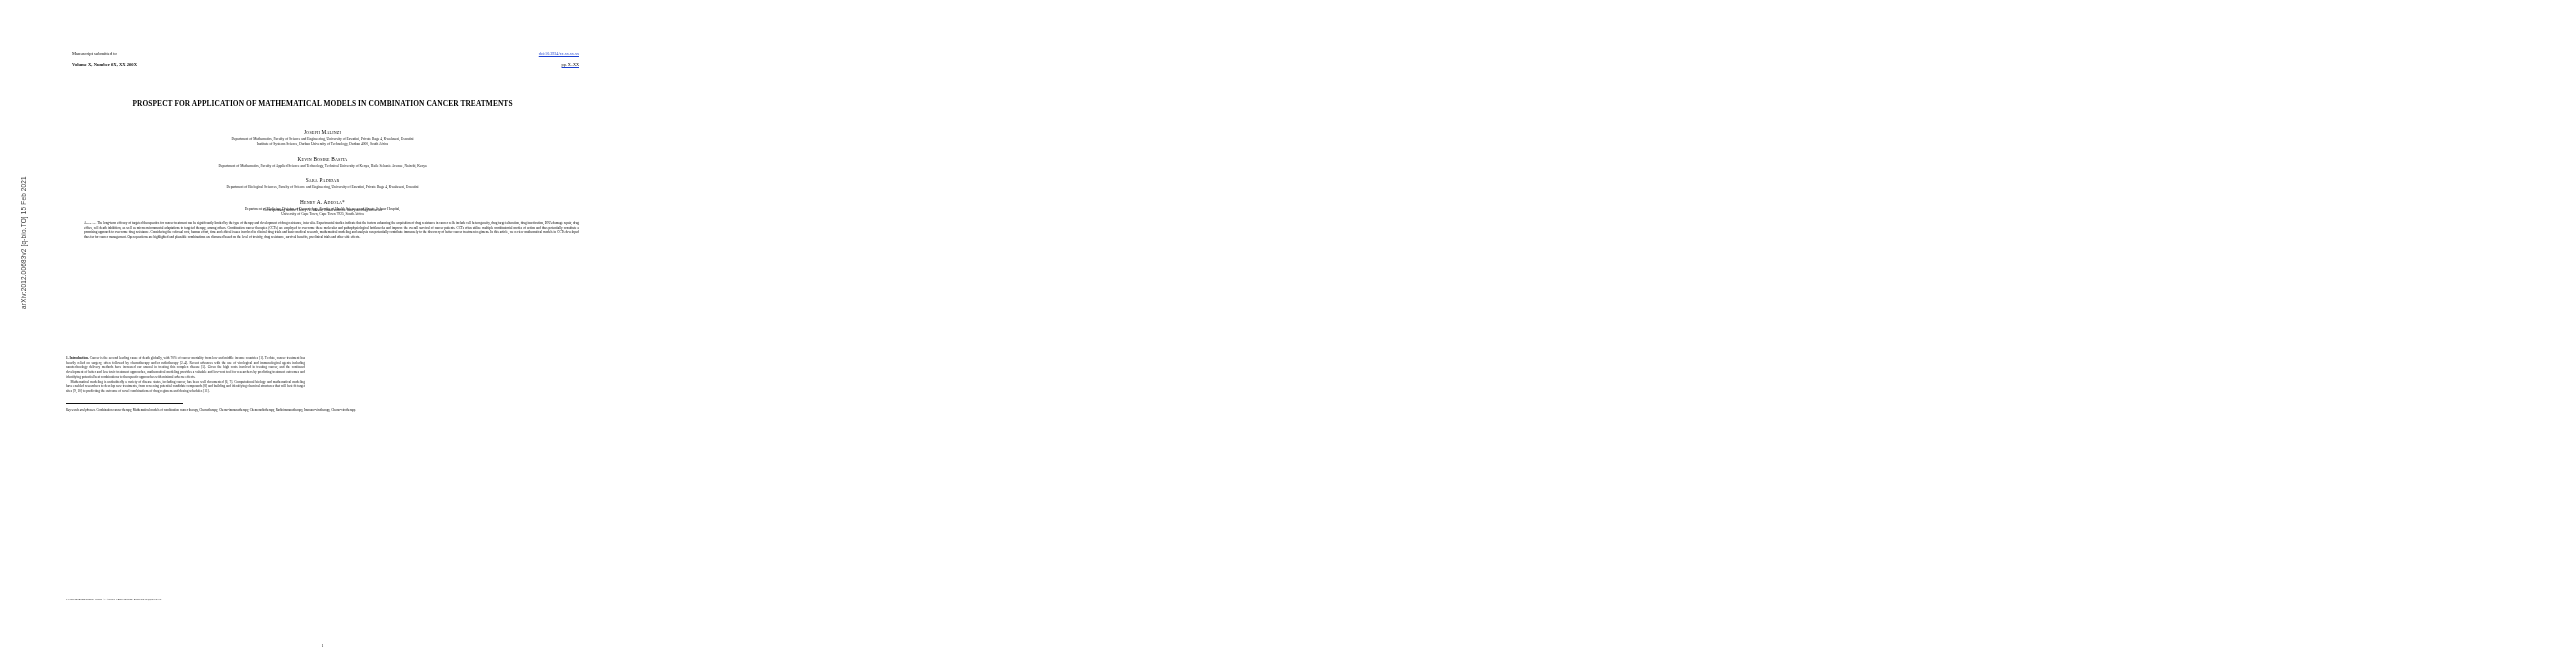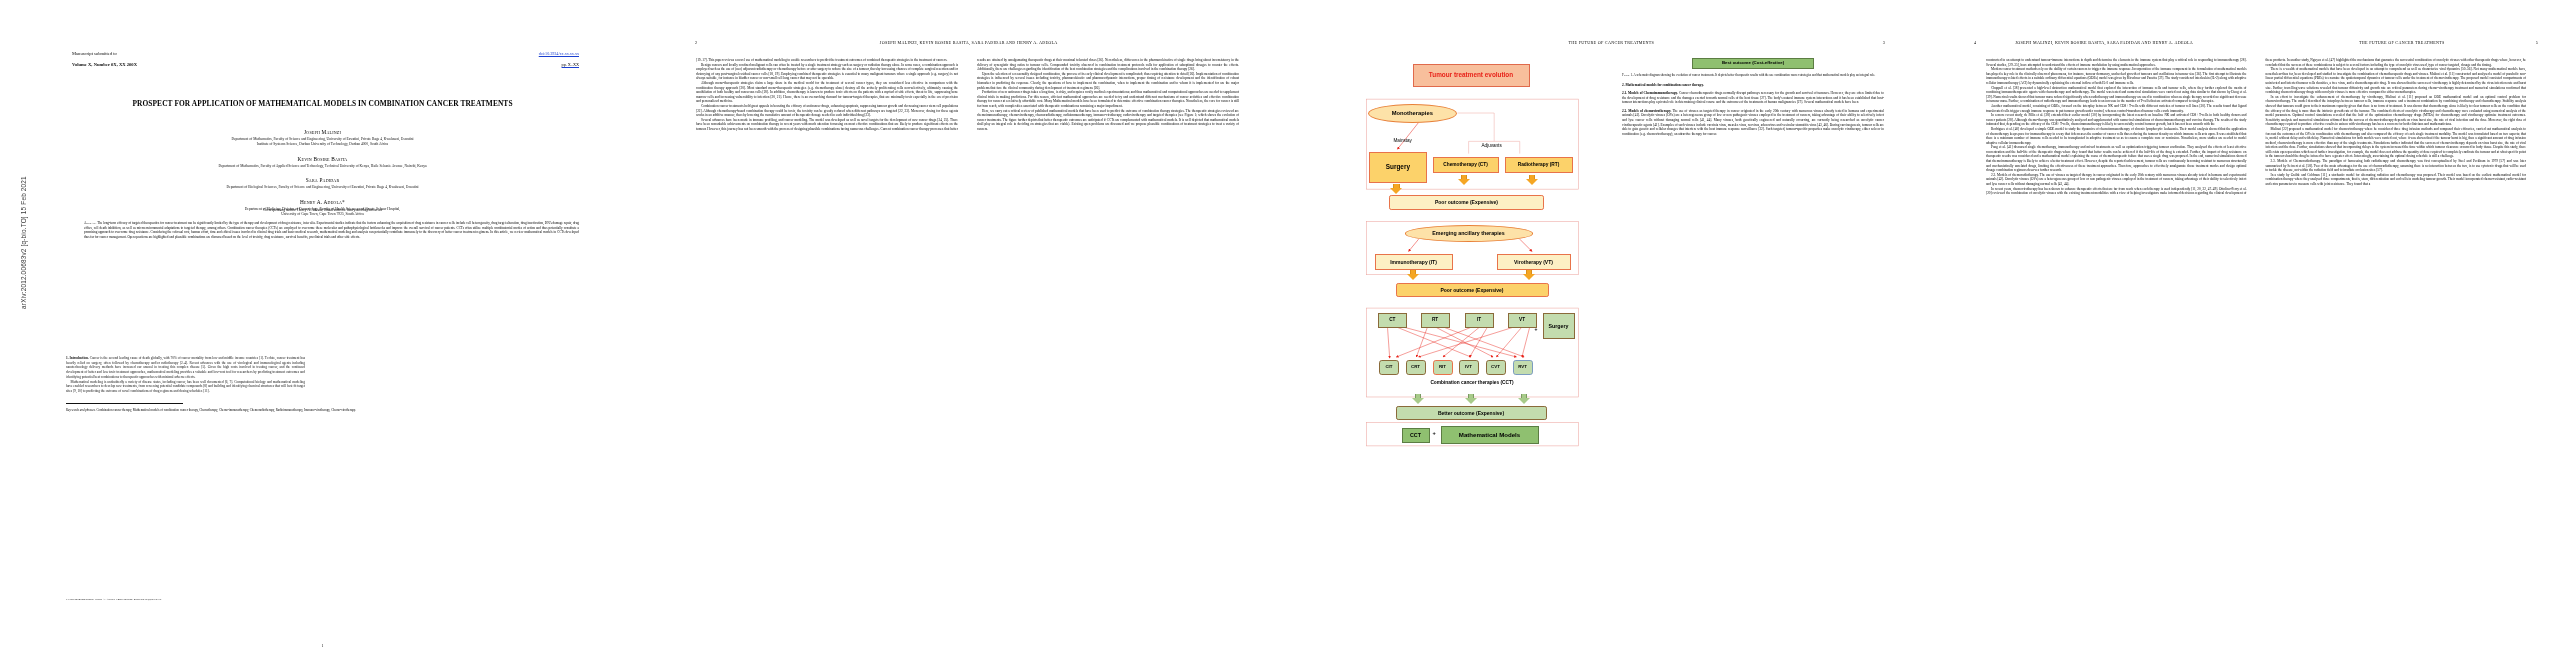--- a/index.html
+++ b/index.html
@@ -2,21 +2,21 @@
 <html style="font-size:9px"><head>
 <meta charset="utf-8">
 <style>
   * { box-sizing: border-box; margin: 0; padding: 0; }
   html, body {
     width: 2576px; height: 667px;
     background: #ffffff;
     font-family: "Liberation Serif", serif;
     overflow: hidden;
   }
-  .spread { position: relative; width: 2576px; height: 667px; display: flex; }
+  .spread { position: relative; width: 2576px; height: 667px; display: flex; flex-direction: column; }
 
   .page {
     position: relative;
     height: 667px;
     background: #fff;
     flex: 0 0 auto;
   }
   .p1 { width: 645px; }
   .p2 { width: 645px; }
   .p3 { width: 645px; }

